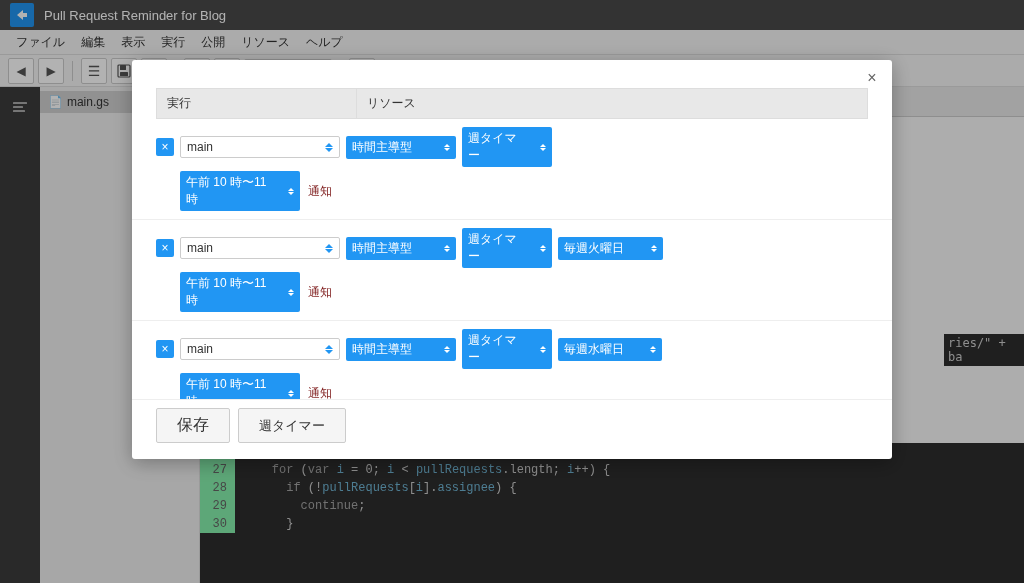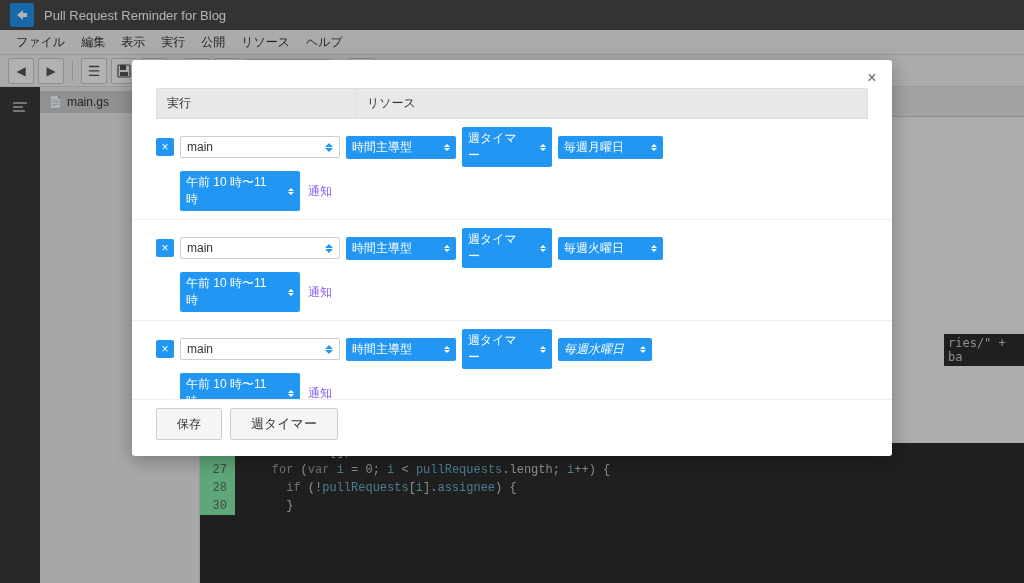--- a/index.html
+++ b/index.html
@@ -300,21 +300,21 @@
     .blue-arrow-up, .blue-arrow-down {
       width: 0;
       height: 0;
       border-left: 3px solid transparent;
       border-right: 3px solid transparent;
     }
     .blue-arrow-up { border-bottom: 3px solid white; }
     .blue-arrow-down { border-top: 3px solid white; }
 
     .notify-link {
-      color: #8b5cf6;
+      color: #7f1d1d;
       text-decoration: none;
       font-size: 12px;
       cursor: pointer;
     }
 
     
     .add-trigger-link {
       color: #2196F3;
       text-decoration: none;
       font-size: 13px;
@@ -328,21 +328,21 @@
       padding: 8px 24px 16px;
       display: flex;
       gap: 8px;
       border-top: 1px solid #eee;
     }
     .btn-save {
       padding: 6px 20px;
       background: #f5f5f5;
       border: 1px solid #ccc;
       border-radius: 2px;
-      font-size: 12px;
+      font-size: 16px;
       color: #333;
       cursor: pointer;
     }
     .btn-cancel {
       padding: 6px 20px;
       background: #f5f5f5;
       border: 1px solid #ccc;
       border-radius: 2px;
       font-size: 13px;
       color: #333;
@@ -529,20 +529,24 @@
             </div>
             <div class="code-line">
               <span class="line-num">27</span>
               <span class="line-content"><span class="kw">    for</span> (<span class="kw">var</span> <span class="vr">i</span> = 0; <span class="vr">i</span> &lt; <span class="vr">pullRequests</span>.length; <span class="vr">i</span>++) {</span>
             </div>
             <div class="code-line">
               <span class="line-num">28</span>
               <span class="line-content"><span class="kw">      if</span> (!<span class="vr">pullRequests</span>[<span class="vr">i</span>].<span class="vr">assignee</span>) {</span>
             </div>
             <div class="code-line">
+              <span class="line-num">29</span>
+              <span class="line-content"><span class="kw">        continue</span>;</span>
+            </div>
+            <div class="code-line">
               <span class="line-num">30</span>
               <span class="line-content">      }</span>
             </div>
           </div>
 
           <div style="position:absolute; top: 50%; right: 0; width: 80px; background:#2d2d2d; color:#ccc; font-family:monospace; font-size:12px; padding: 2px 4px; transform: translateY(-50%)">
             <span>ries/" + ba</span>
           </div>
         </div>
       </div>
@@ -589,27 +593,20 @@
               <div class="blue-arrow-down"></div>
             </div>
           </div>
           <div class="blue-select" style="width:90px; justify-content:space-between;">
             <span>週タイマー</span>
             <div class="blue-arrow">
               <div class="blue-arrow-up"></div>
               <div class="blue-arrow-down"></div>
             </div>
           </div>
-          <div class="blue-select" style="width:105px; justify-content:space-between;">
-            <span>毎週月曜日</span>
-            <div class="blue-arrow">
-              <div class="blue-arrow-up"></div>
-              <div class="blue-arrow-down"></div>
-            </div>
-          </div>
         </div>
         <div style="display:flex; align-items:center; padding:0 0 8px 24px; gap:8px;">
           <div class="blue-select" style="width:120px; justify-content:space-between;">
             <span>午前 10 時〜11 時</span>
             <div class="blue-arrow">
               <div class="blue-arrow-up"></div>
               <div class="blue-arrow-down"></div>
             </div>
           </div>
           <a class="notify-link">通知</a>
@@ -679,21 +676,21 @@
               <div class="blue-arrow-down"></div>
             </div>
           </div>
           <div class="blue-select" style="width:90px; justify-content:space-between;">
             <span>週タイマー</span>
             <div class="blue-arrow">
               <div class="blue-arrow-up"></div>
               <div class="blue-arrow-down"></div>
             </div>
           </div>
-          <div class="blue-select" style="width:94px; justify-content:space-between;font-style:italic;">
+          <div class="blue-select" style="width:104px; justify-content:space-between;">
             <span>毎週水曜日</span>
             <div class="blue-arrow">
               <div class="blue-arrow-up"></div>
               <div class="blue-arrow-down"></div>
             </div>
           </div>
         </div>
         <div style="display:flex; align-items:center; padding:0 0 8px 24px; gap:8px;">
           <div class="blue-select" style="width:120px; justify-content:space-between;">
             <span>午前 10 時〜11 時</span>

